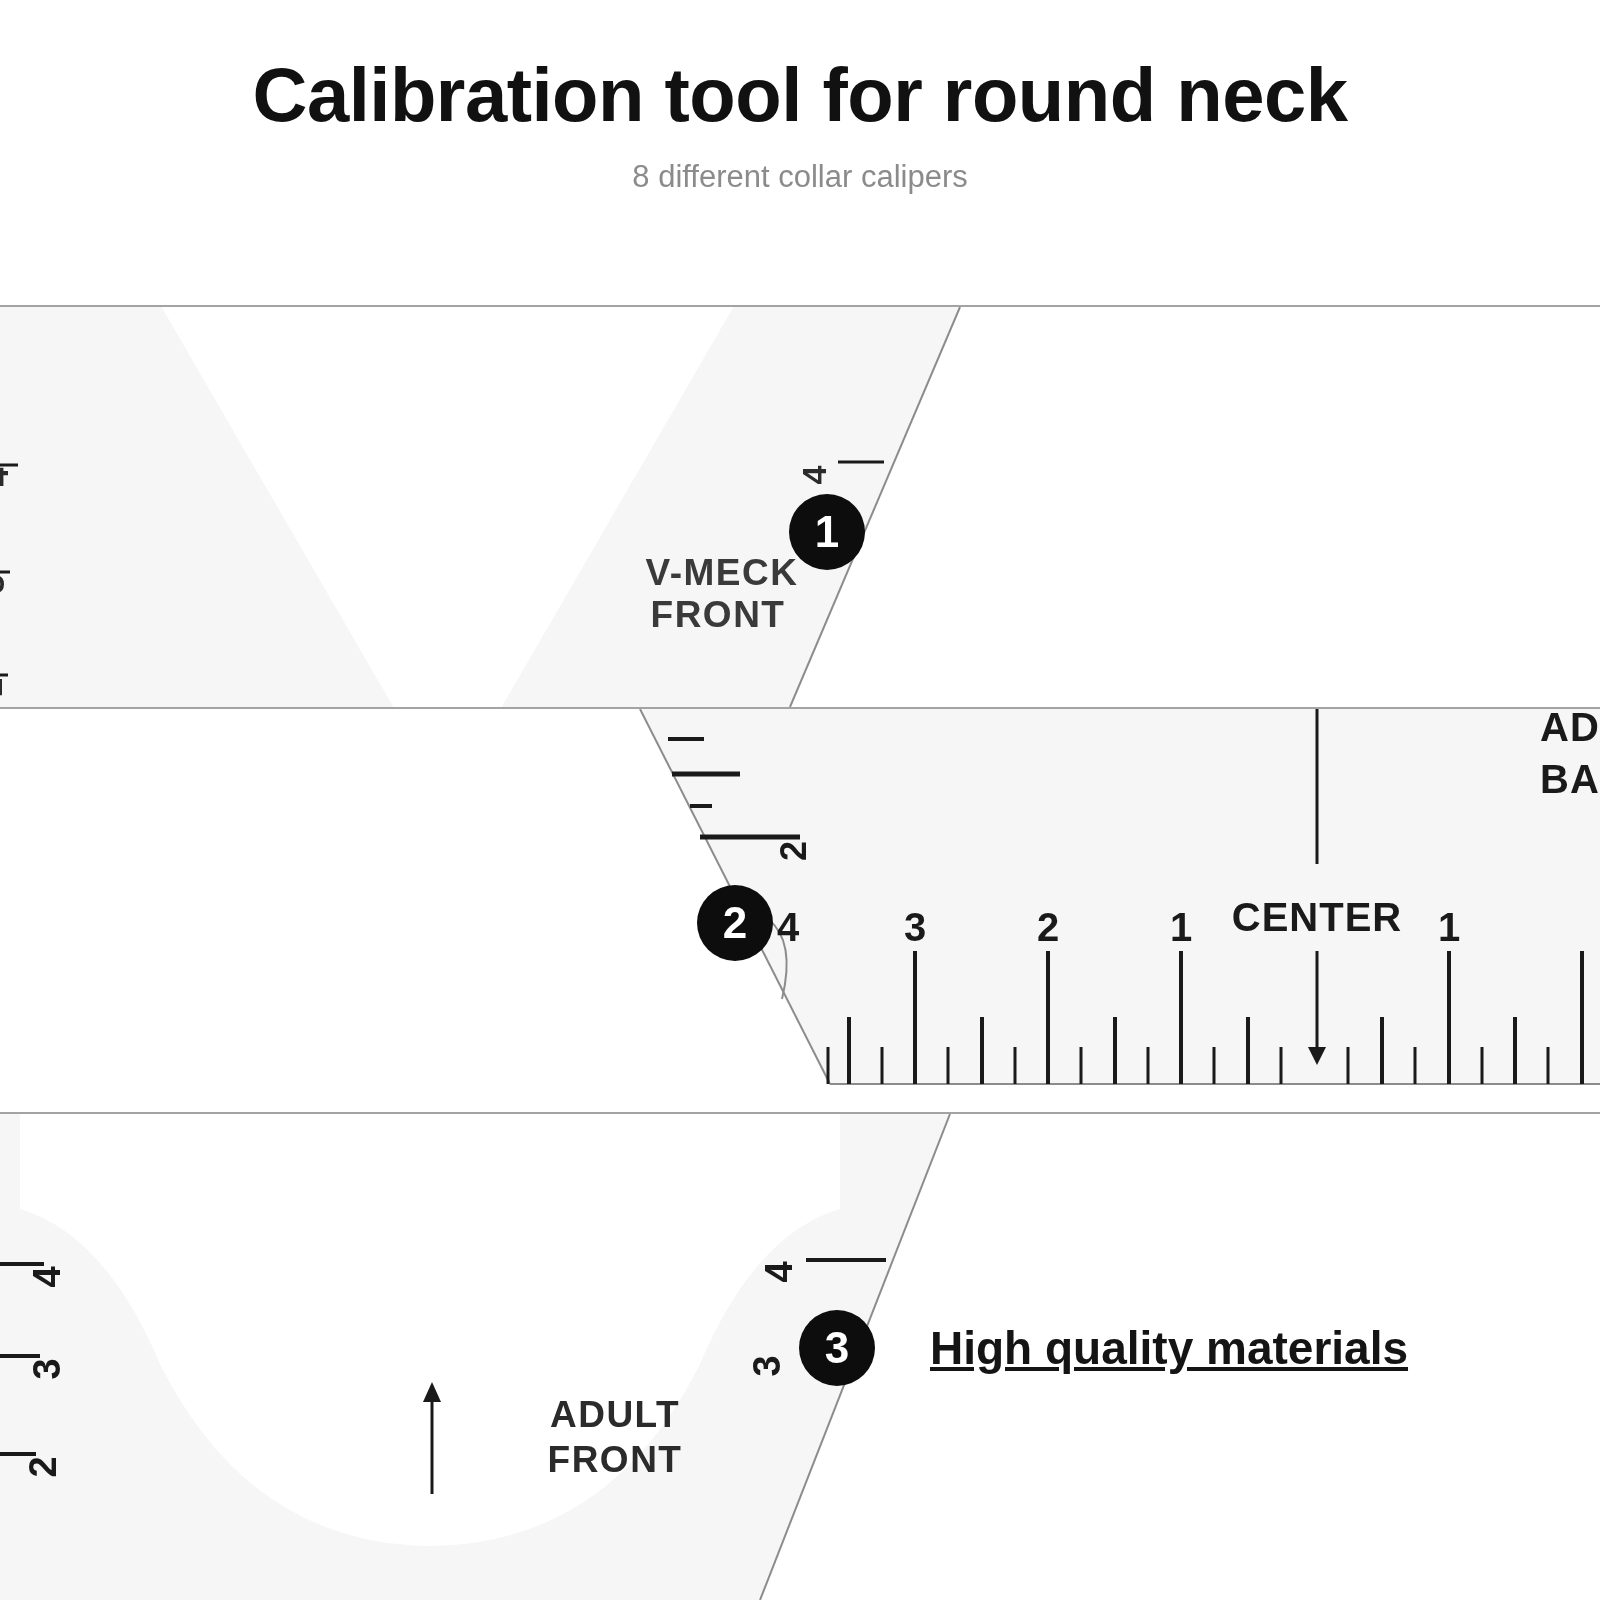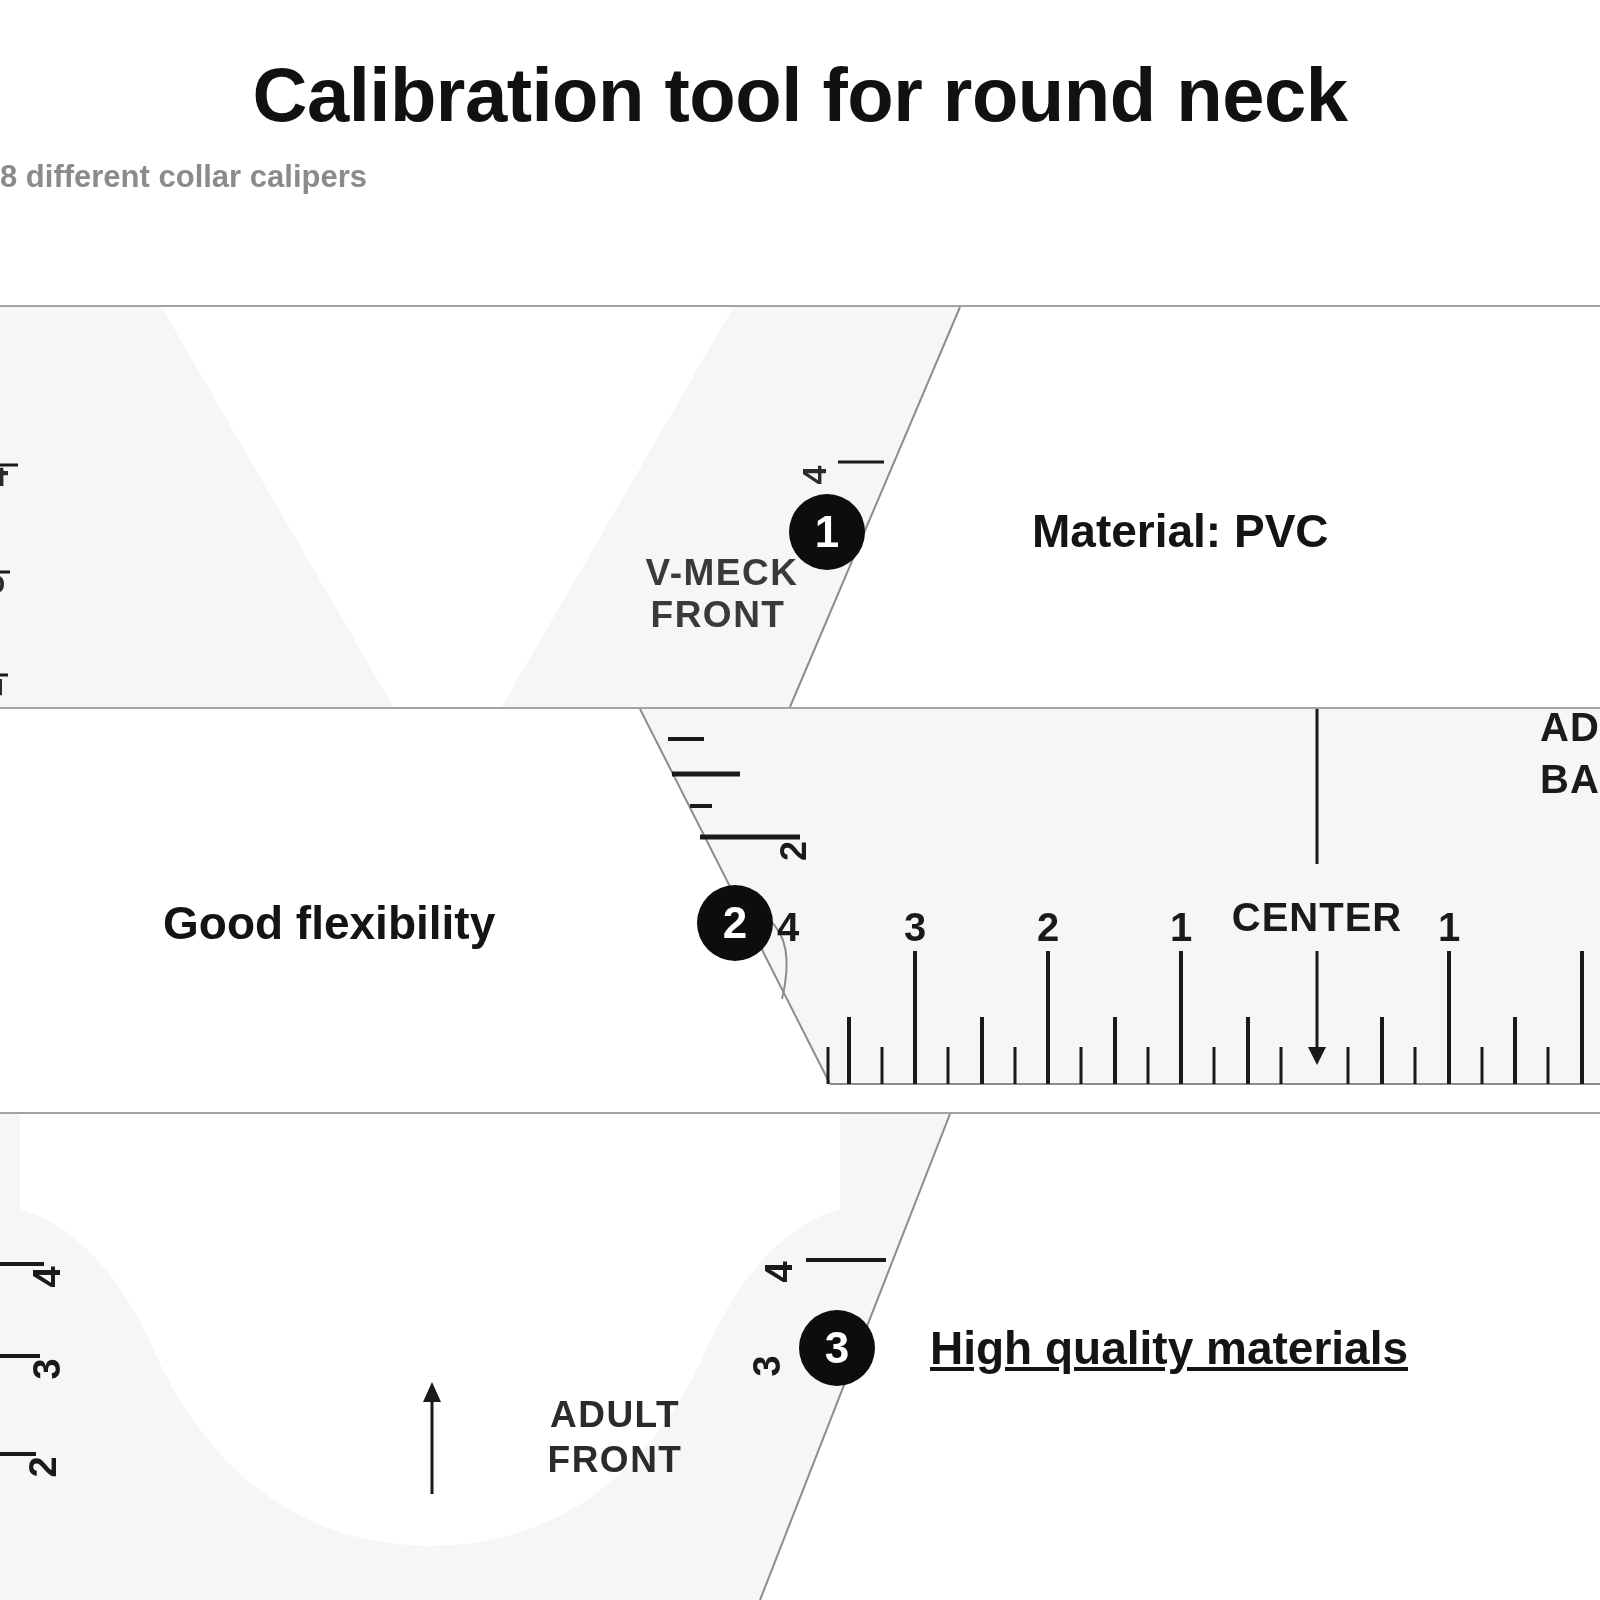--- a/index.html
+++ b/index.html
@@ -44,23 +44,23 @@
     color: #111111;
     letter-spacing: -0.5px;
     line-height: 1.05;
     white-space: nowrap;
   }
   .subtitle {
     position: absolute;
     left: 0;
     top: 158px;
     width: 1600px;
-    text-align: left;
+    text-align: center;
     font-size: 31px;
-    font-weight: 700;
+    font-weight: 400;
     color: #8b8b8b;
     line-height: 1.2;
     white-space: nowrap;
   }
 
   
   .divider {
     position: absolute;
     left: 0;
     width: 1600px;
@@ -160,21 +160,20 @@
           <text x="826" y="168" transform="rotate(-90 826 168)" font-family="Liberation Sans, sans-serif" font-size="34" font-weight="700" fill="#2b2b2b" text-anchor="middle">4</text>
         </g>
 
         <text x="722" y="278" font-family="Liberation Sans, sans-serif" font-size="37" font-weight="700" fill="#3a3a3a" text-anchor="middle" letter-spacing="1.5">V-MECK</text>
         <text x="718" y="320" font-family="Liberation Sans, sans-serif" font-size="37" font-weight="700" fill="#3a3a3a" text-anchor="middle" letter-spacing="1.5">FRONT</text>
       </g>
     </svg>
   </div>
 
   <div class="badge" id="badge1">1</div>
-  <div class="feature-text" id="feat1-text">Material: PVC</div>
 
   <div class="divider" style="top:707px;"></div>
 
   <div class="row" id="row2">
     <svg class="row-svg" width="1600" height="403" viewBox="0 0 1600 403">
       <defs>
         <clipPath id="clipRow2">
           <rect x="0" y="0" width="1600" height="403"></rect>
         </clipPath>
       </defs>
@@ -234,21 +233,20 @@
           <path d="M 1308,338 L 1317,356 L 1326,338 Z" fill="#1a1a1a"></path>
         </g>
 
         <text x="1540" y="32" font-family="Liberation Sans, sans-serif" font-size="40" font-weight="700" fill="#1a1a1a" letter-spacing="1">ADULT</text>
         <text x="1540" y="84" font-family="Liberation Sans, sans-serif" font-size="40" font-weight="700" fill="#1a1a1a" letter-spacing="1">BACK</text>
       </g>
     </svg>
   </div>
 
   <div class="badge" id="badge2">2</div>
-  <div class="feature-text" id="feat2-text">Good flexibility</div>
 
   <div class="divider" style="top:1112px;"></div>
 
   <div class="row" id="row3">
     <svg class="row-svg" width="1600" height="486" viewBox="0 0 1600 486">
       <defs>
         <clipPath id="clipRow3">
           <rect x="0" y="0" width="1600" height="486"></rect>
         </clipPath>
       </defs>

